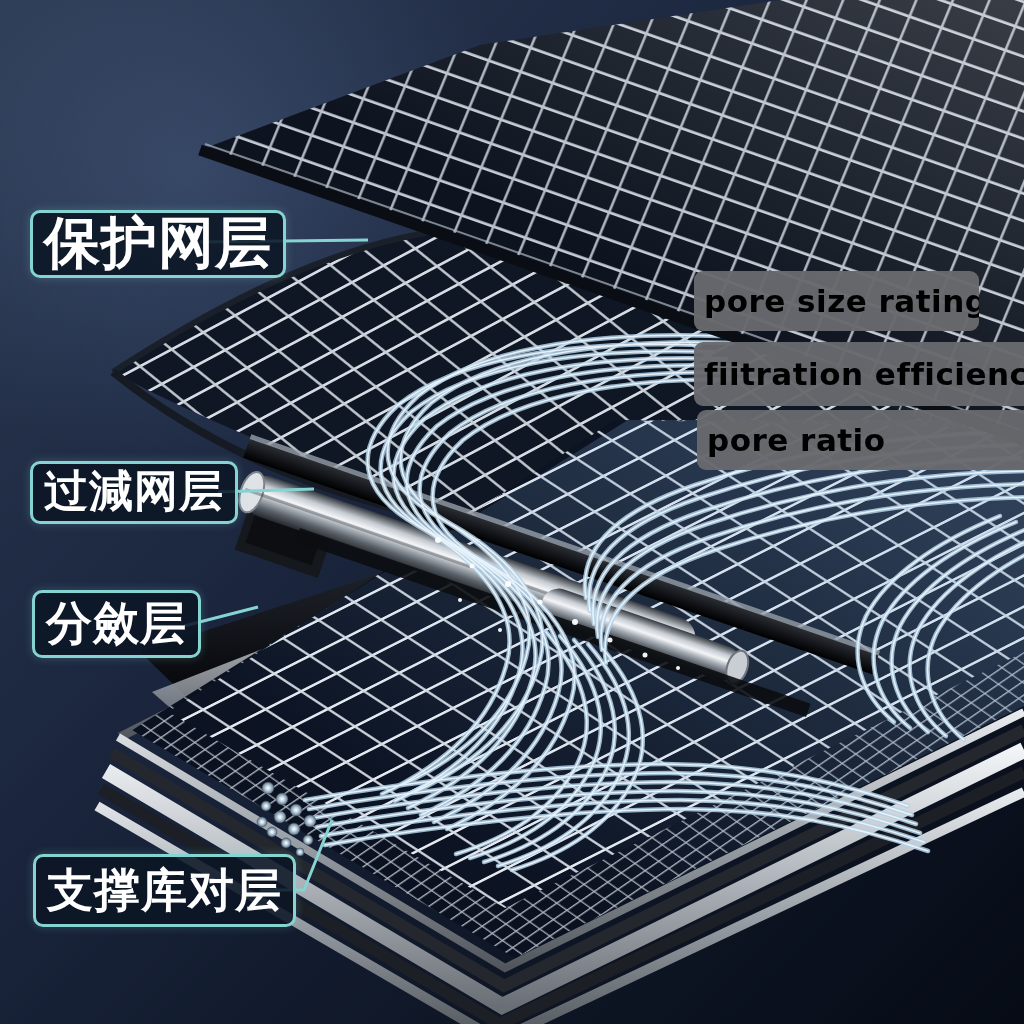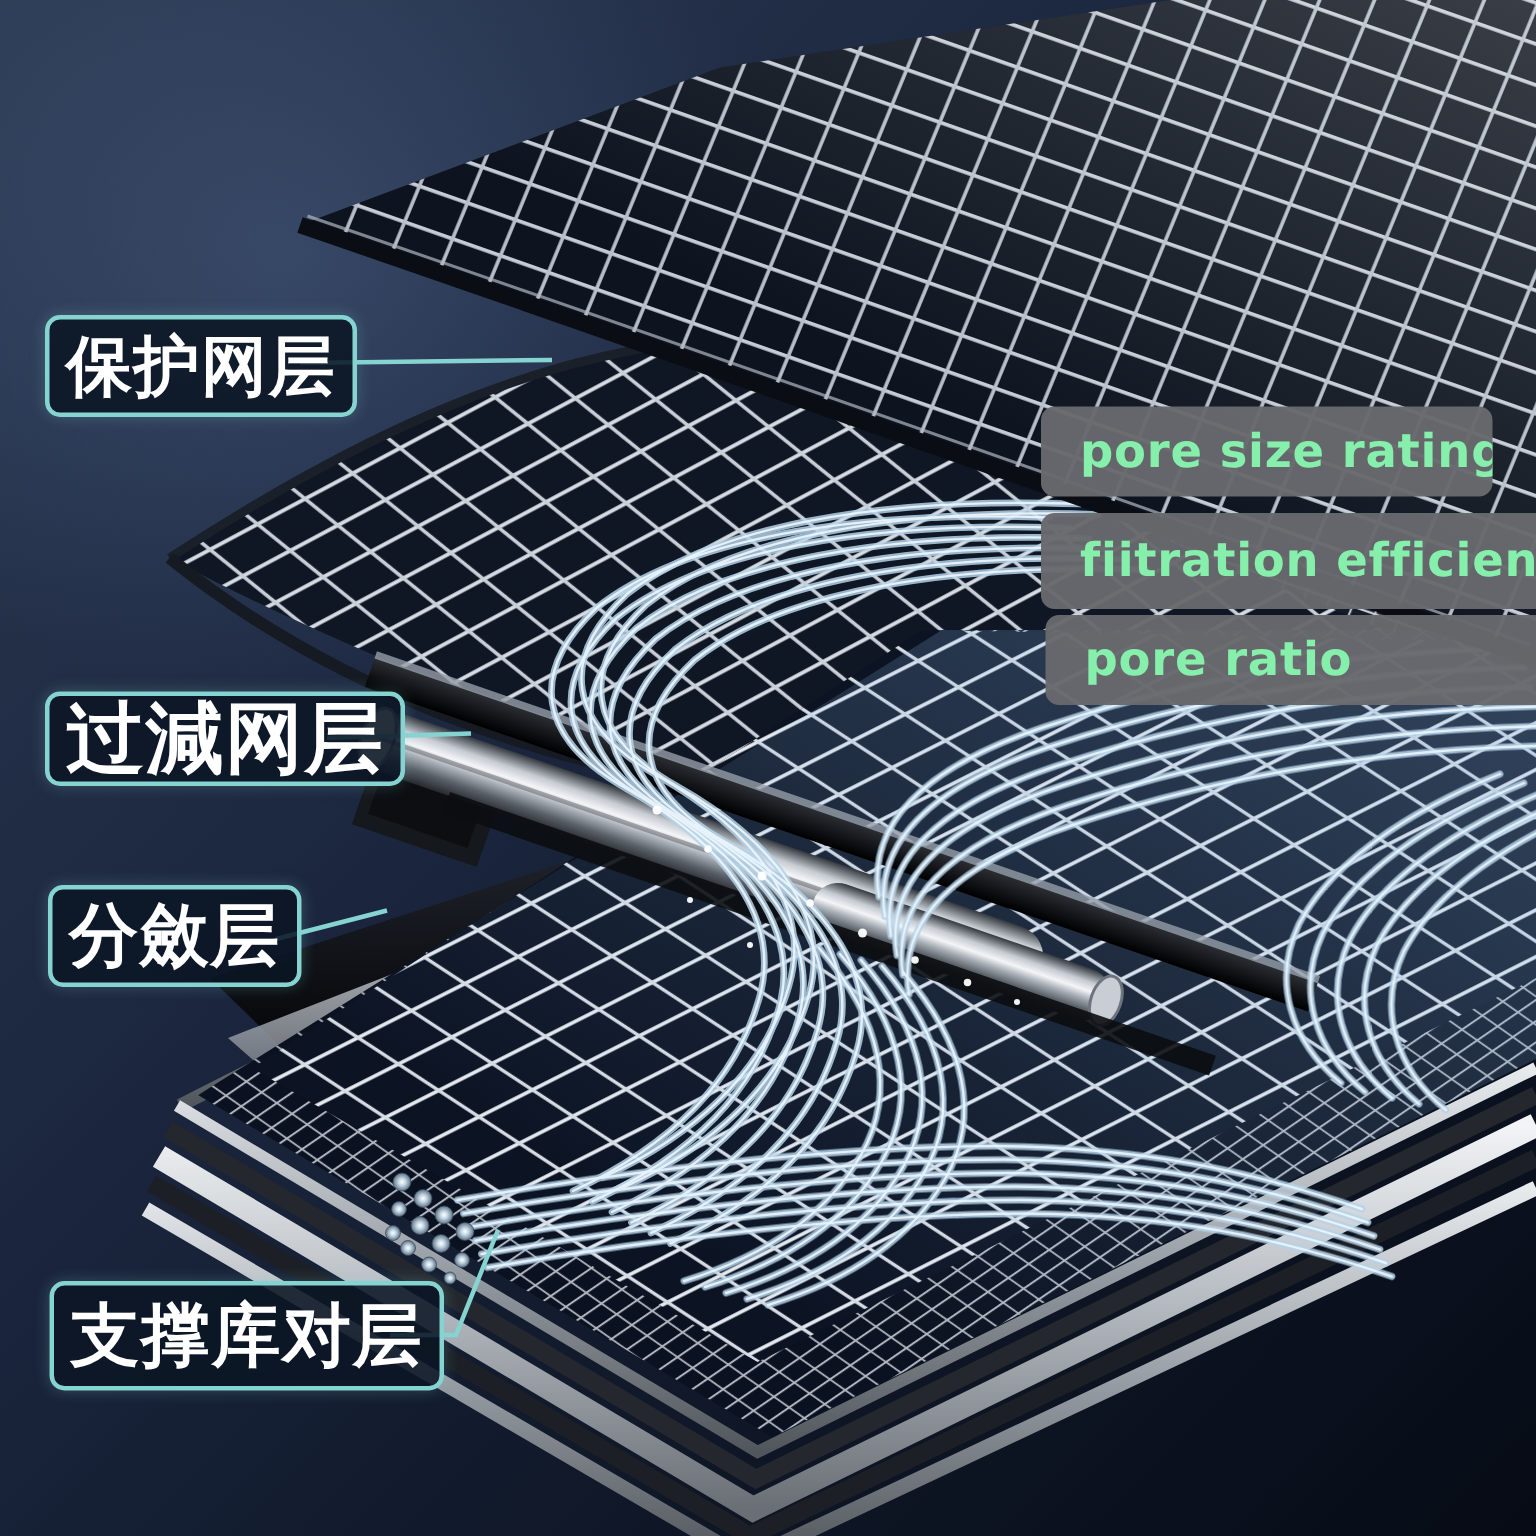--- a/index.html
+++ b/index.html
@@ -4,22 +4,22 @@
 <style>
   html,body{margin:0;padding:0;background:#06090f;}
   .stage{position:relative;width:1024px;height:1024px;overflow:hidden;
          font-family:"DejaVu Sans","Liberation Sans",sans-serif;}
   .stage svg{position:absolute;left:0;top:0;}
   .cn-label{position:absolute;display:flex;align-items:center;
     background:rgba(11,22,36,0.88);border:3px solid #86d4d2;border-radius:10px;
     color:#ffffff;font-weight:700;padding:0 11px;letter-spacing:1px;
     box-shadow:0 0 10px rgba(134,212,210,0.25);white-space:nowrap;}
   .en-label{position:absolute;display:flex;align-items:center;
-    background:rgba(104,105,109,0.97);border-radius:9px;color:#86efac;
-    font-weight:700;padding-left:26px;font-size:31px;letter-spacing:0.5px;
+    background:rgba(104,105,109,0.97);border-radius:9px;color:#000000;
+    font-weight:700;padding-left:10px;font-size:31px;letter-spacing:0.5px;
     white-space:nowrap;overflow:hidden;}
 </style>
 </head>
 <body>
 
 <div class="stage">
 
 <svg width="1024" height="1024" viewBox="0 0 1024 1024">
   <defs>
     <linearGradient id="gBg" x1="0" y1="0" x2="1" y2="1">
@@ -251,24 +251,24 @@
   </g>
 
   <g stroke="#86d4d2" stroke-width="3" fill="none">
     <polyline points="200,242 368,240"></polyline>
     <polyline points="218,492 314,489"></polyline>
     <polyline points="184,626 258,607"></polyline>
     <polyline points="260,890 304,890 332,820"></polyline>
   </g>
 </svg>
 
-<div class="cn-label" style="left:30px;top:210px;height:62px;font-size:44px;">
+<div class="cn-label" style="left:30px;top:210px;height:62px;font-size:56px;">
   <span>保护网层</span>
 </div>
-<div class="cn-label" style="left:30px;top:461px;height:57px;font-size:52px;">
+<div class="cn-label" style="left:30px;top:461px;height:57px;font-size:44px;align-items:flex-end;">
   <span>过減网层</span>
 </div>
 <div class="cn-label" style="left:33px;top:854px;height:67px;font-size:46px;">
   <span>支撑库对层</span>
 </div>
 <div class="cn-label" style="left:32px;top:590px;height:62px;font-size:46px;">
   <span>分斂层</span>
 </div>
 
 <div class="en-label" style="left:694px;top:271px;width:275px;height:60px;">

